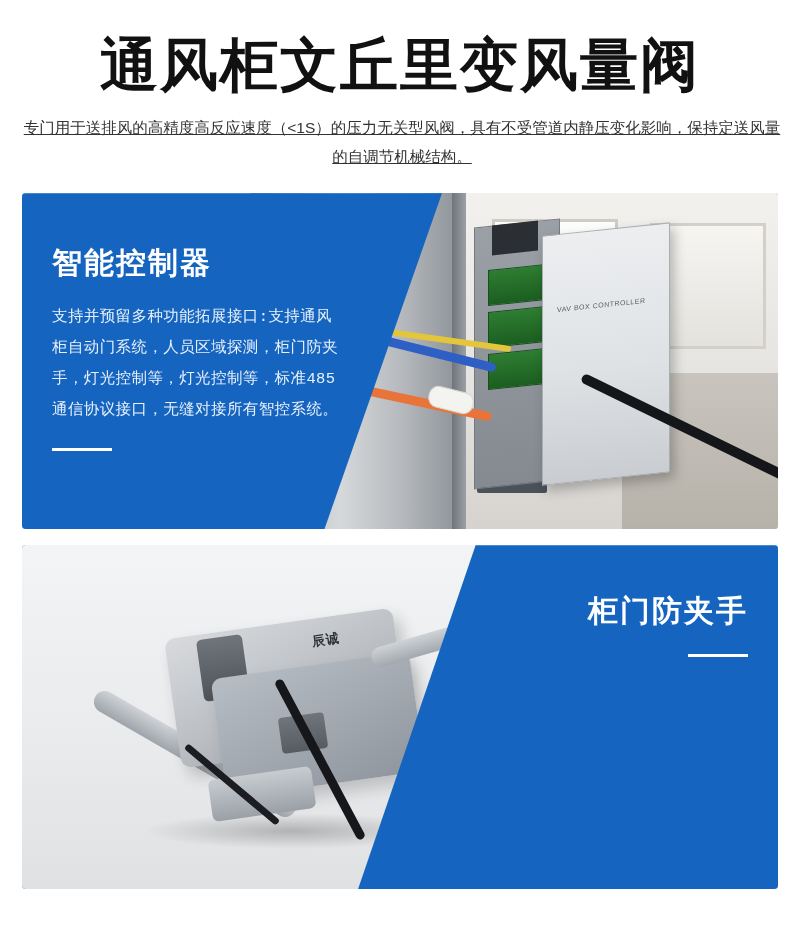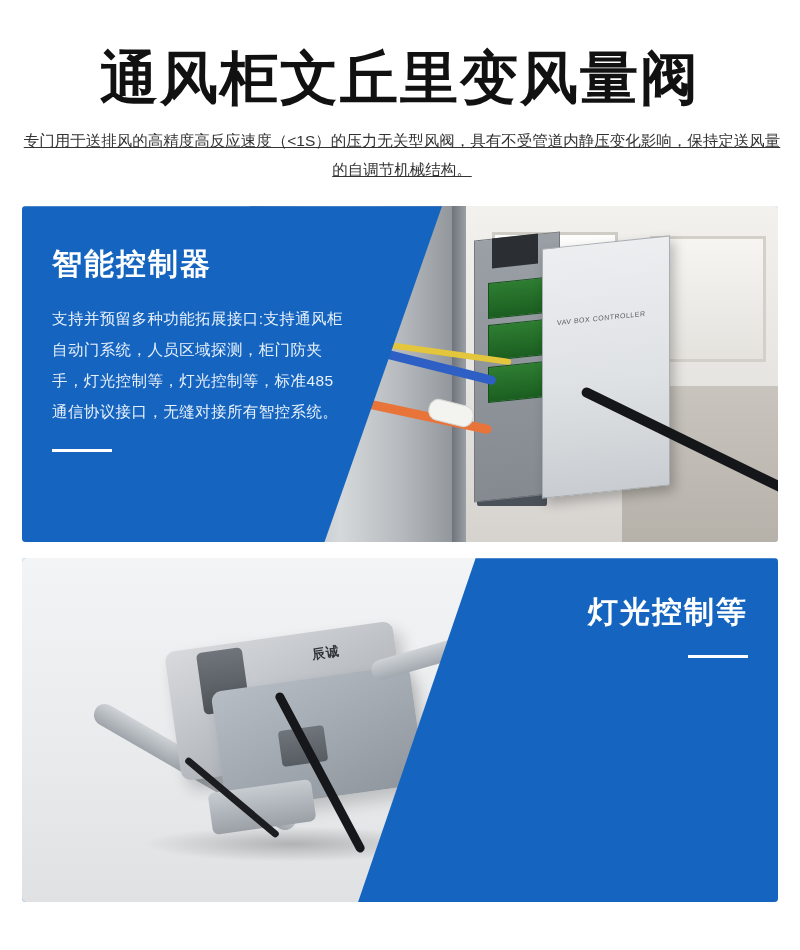--- a/index.html
+++ b/index.html
@@ -11,21 +11,21 @@
     height: 950px;
     background: #ffffff;
     font-family: "Liberation Sans", sans-serif;
     overflow: hidden;
   }
   .page {
     position: relative;
     width: 800px;
     height: 950px;
     box-sizing: border-box;
-    padding: 16px 22px;
+    padding: 3px 22px;
   }
 
   
   .header {
     padding-top: 30px;
     text-align: center;
   }
   .main-title {
     font-size: 58px;
     line-height: 1.12;
@@ -58,27 +58,28 @@
     height: 336px;
     margin-top: 22px;
   }
   #card-actuator {
     height: 344px;
     margin-top: 16px;
   }
 
   .card-text {
     position: absolute;
-    top: 4px;
+    top: 16px;
     height: 100%;
     width: 352px;
     box-sizing: border-box;
     padding: 34px 30px 0 30px;
     z-index: 4;
     color: #ffffff;
+    font-family: Liberation Mono, monospace;
   }
   .card-text.left { left: 0; text-align: left; }
   .card-text.right { right: 0; text-align: right; padding: 30px 30px 0 30px;}
 
   .card-title {
     font-size: 30px;
     font-weight: bold;
     letter-spacing: 2px;
     margin: 0 0 18px 0;
     color: #ffffff;
@@ -333,18 +334,18 @@
       <div class="act-btn"></div>
       <div class="act-arm2"></div>
       <div class="act-bracket"></div>
       <div class="act-cable"></div>
       <div class="act-cable2"></div>
     </div>
 
     <div class="wedge right"></div>
 
     <div class="card-text right">
-      <h2 class="card-title">灯光控制等</h2>
+      <h2 class="card-title">柜门防夹手</h2>
       <div class="rule"></div>
     </div>
   </div>
 
 </div>
 
 </body></html>

